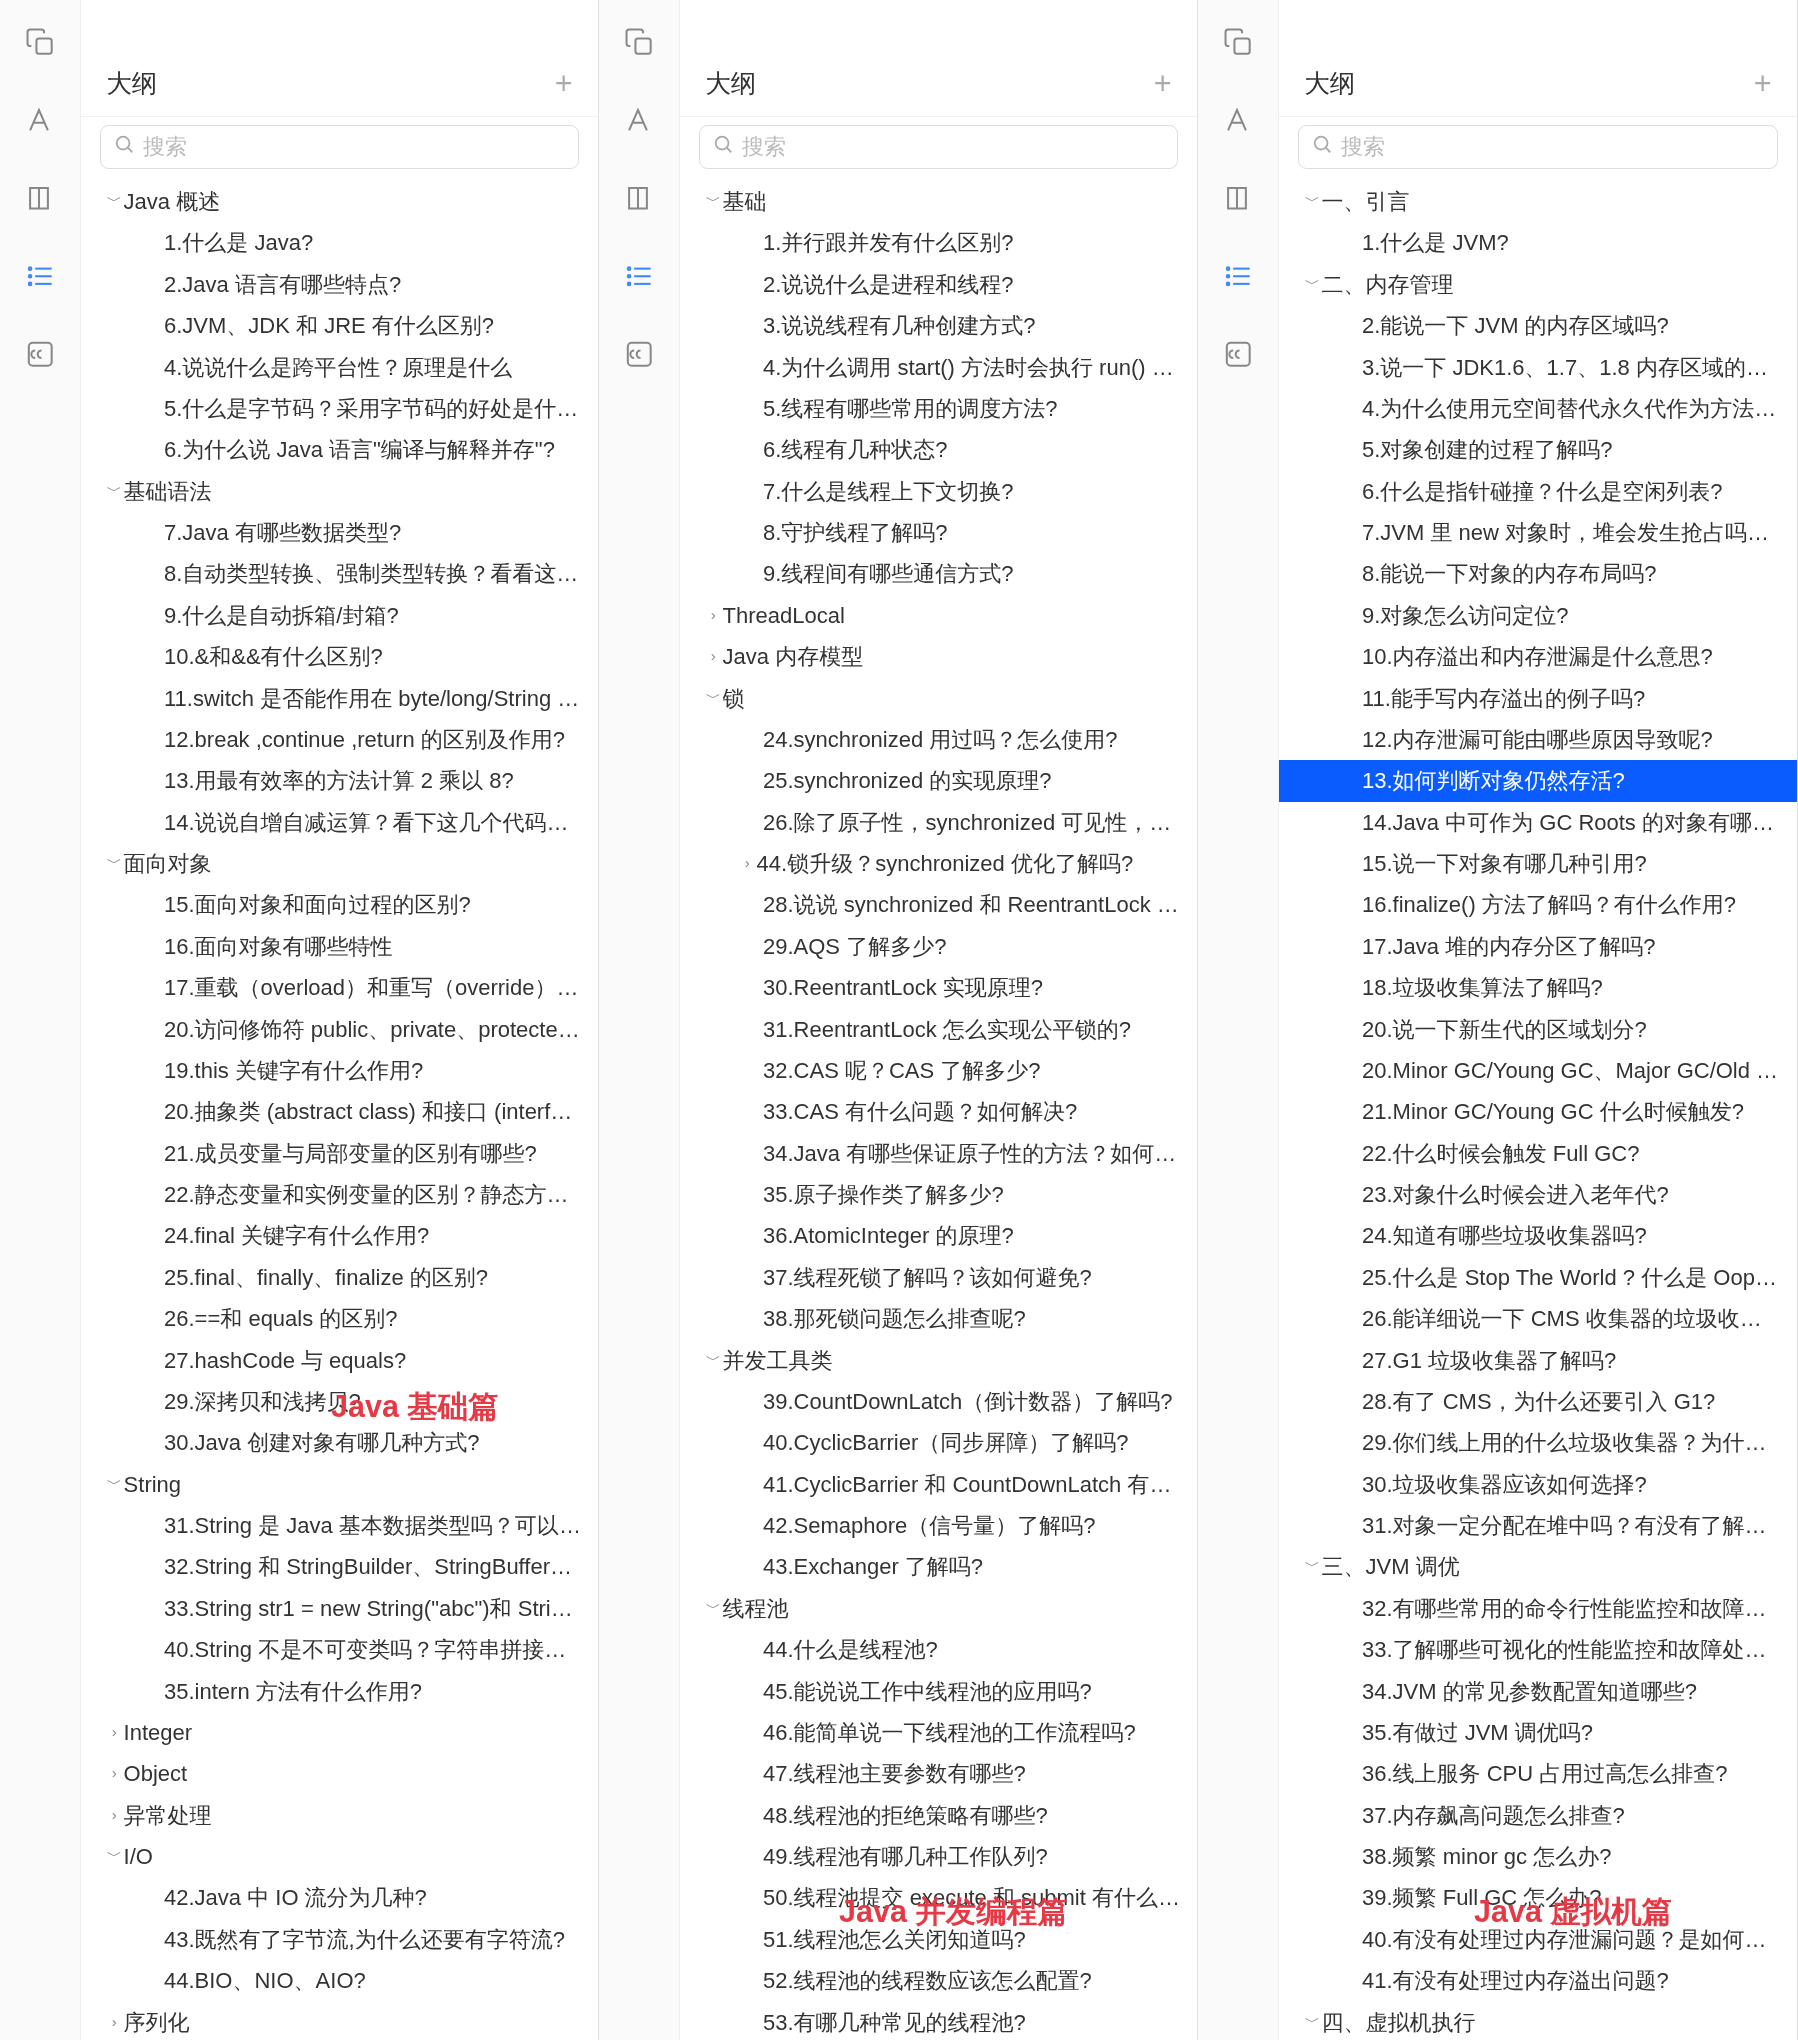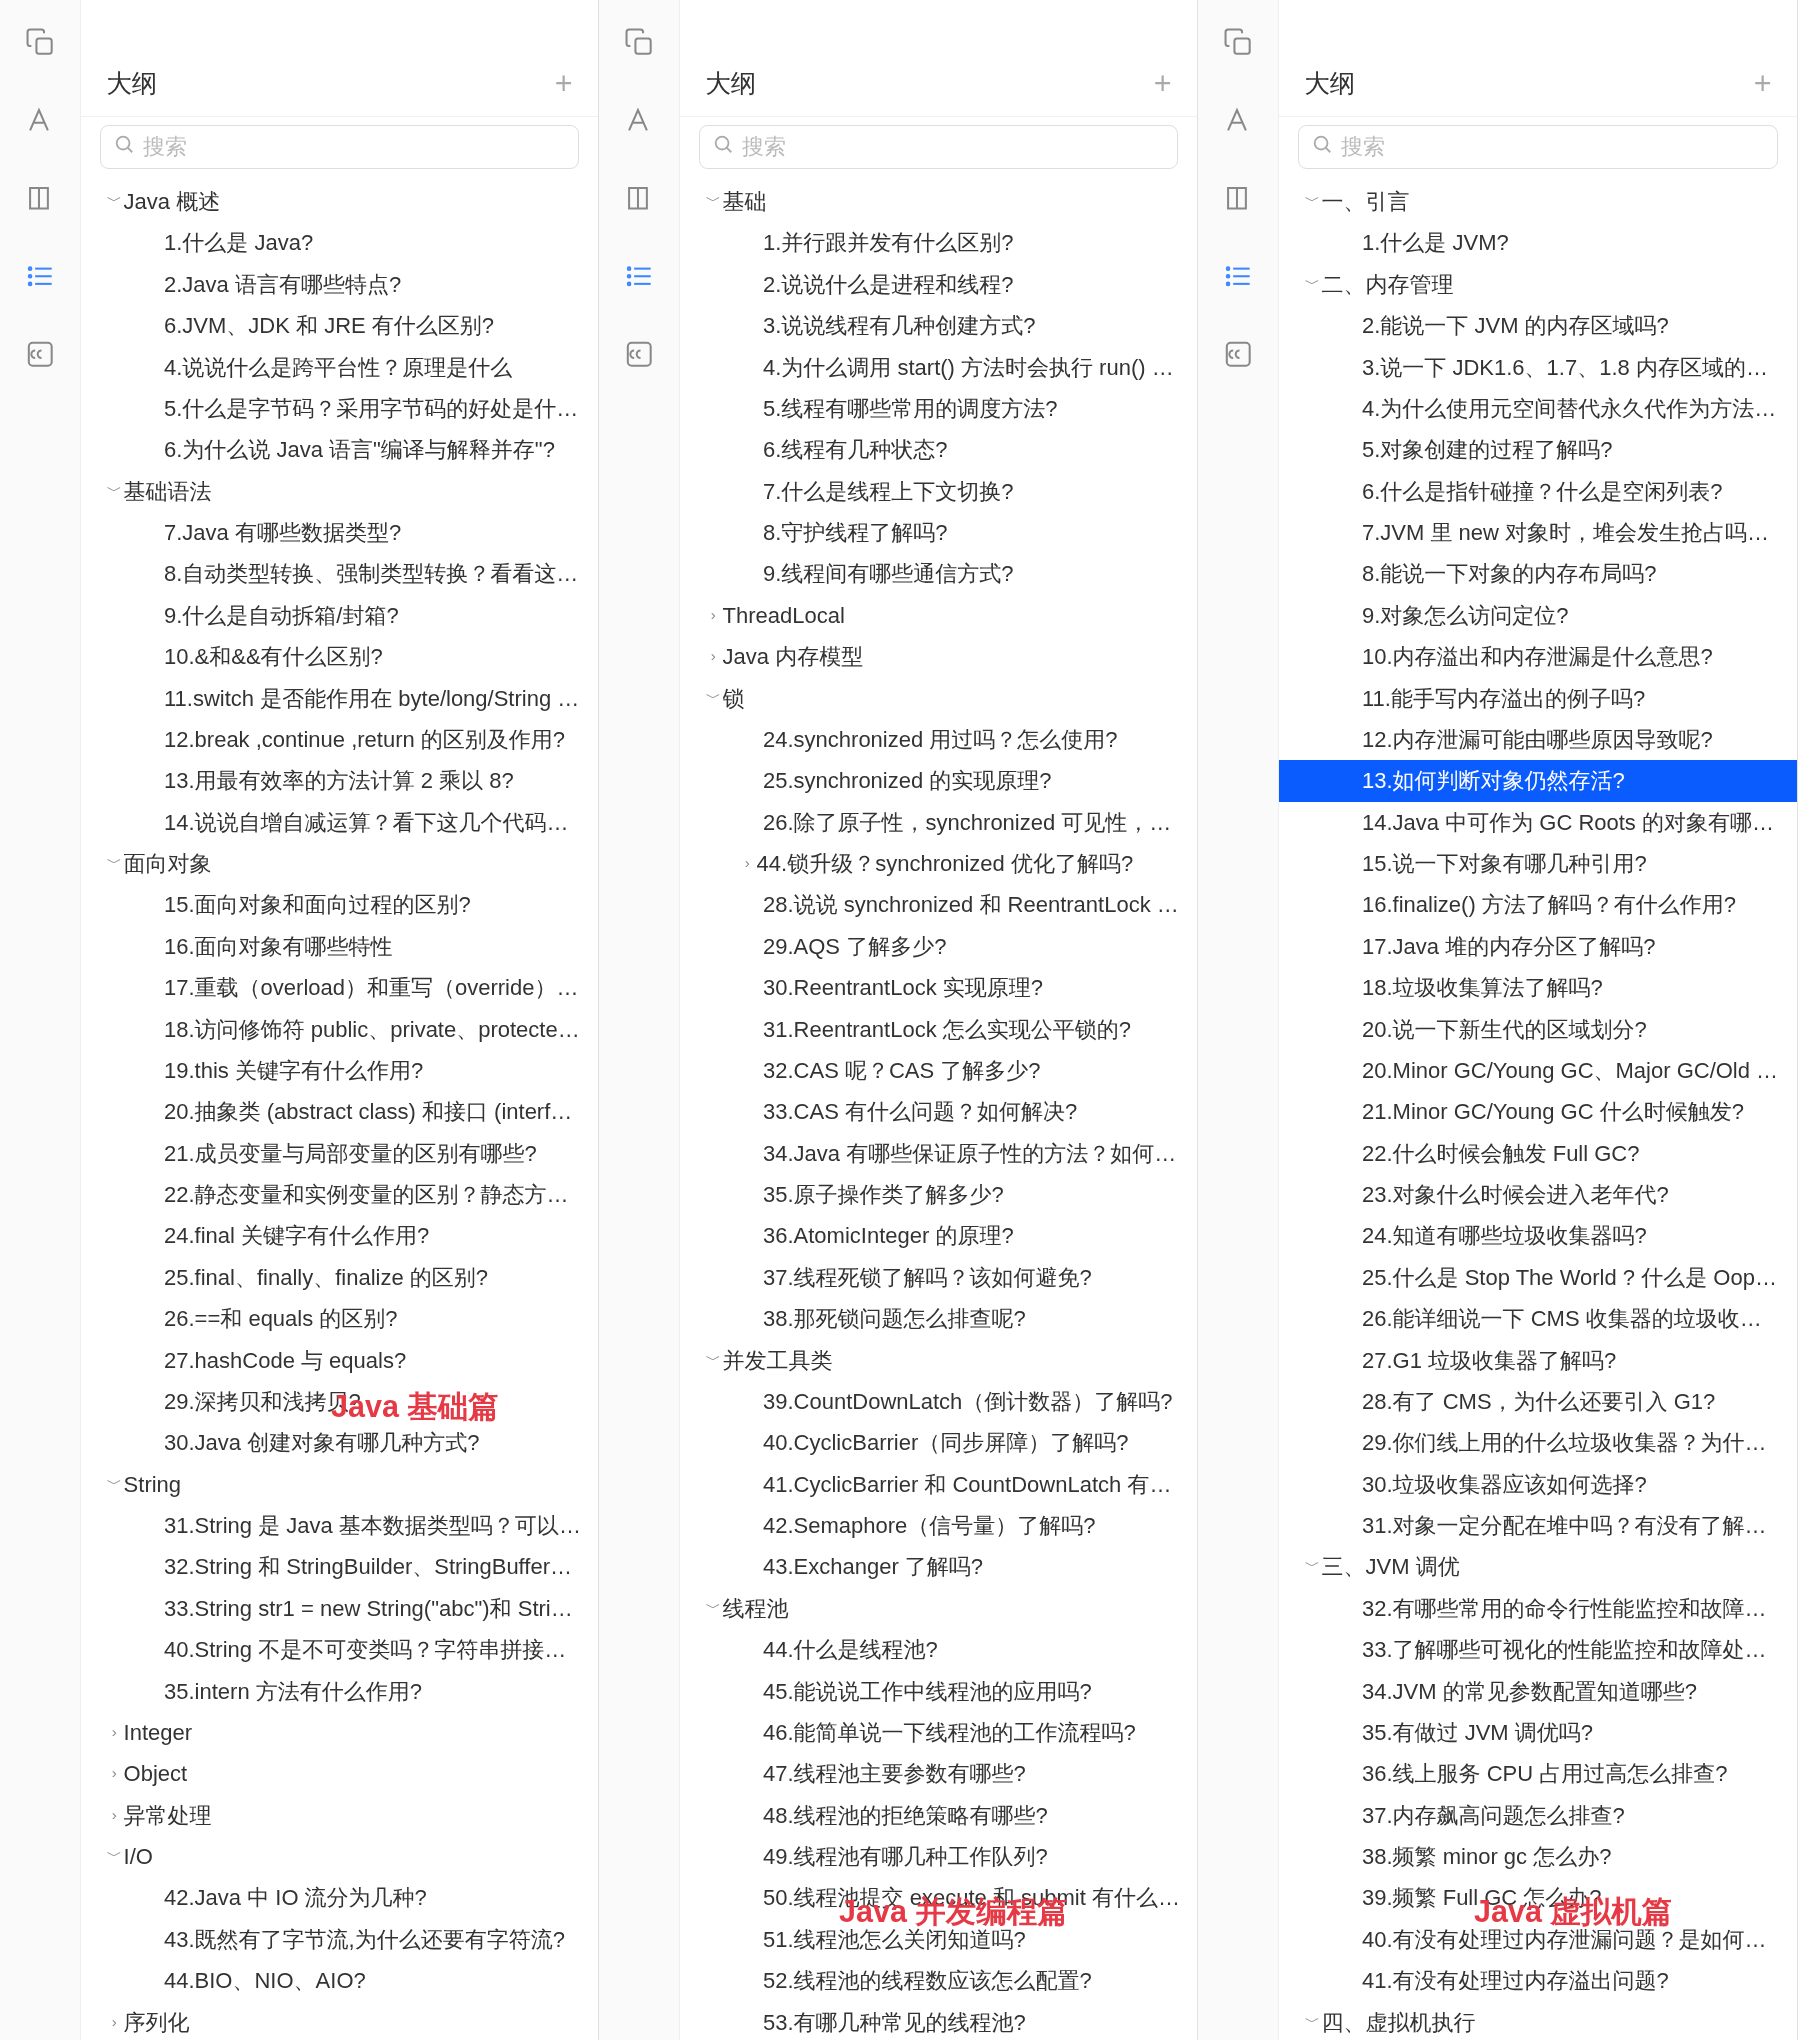--- a/index.html
+++ b/index.html
@@ -239,21 +239,21 @@
         <div class="tree-node" style="padding-left:83px">
           <span class="label">15.面向对象和面向过程的区别?</span>
         </div>
         <div class="tree-node" style="padding-left:83px">
           <span class="label">16.面向对象有哪些特性</span>
         </div>
         <div class="tree-node" style="padding-left:83px">
           <span class="label">17.重载（overload）和重写（override）的…</span>
         </div>
         <div class="tree-node" style="padding-left:83px">
-          <span class="label">18.访问修饰符 public、private、protected…</span>
+          <span class="label">20.访问修饰符 public、private、protected…</span>
         </div>
         <div class="tree-node" style="padding-left:83px">
           <span class="label">19.this 关键字有什么作用?</span>
         </div>
         <div class="tree-node" style="padding-left:83px">
           <span class="label">20.抽象类 (abstract class) 和接口 (interfac…</span>
         </div>
         <div class="tree-node" style="padding-left:83px">
           <span class="label">21.成员变量与局部变量的区别有哪些?</span>
         </div>

